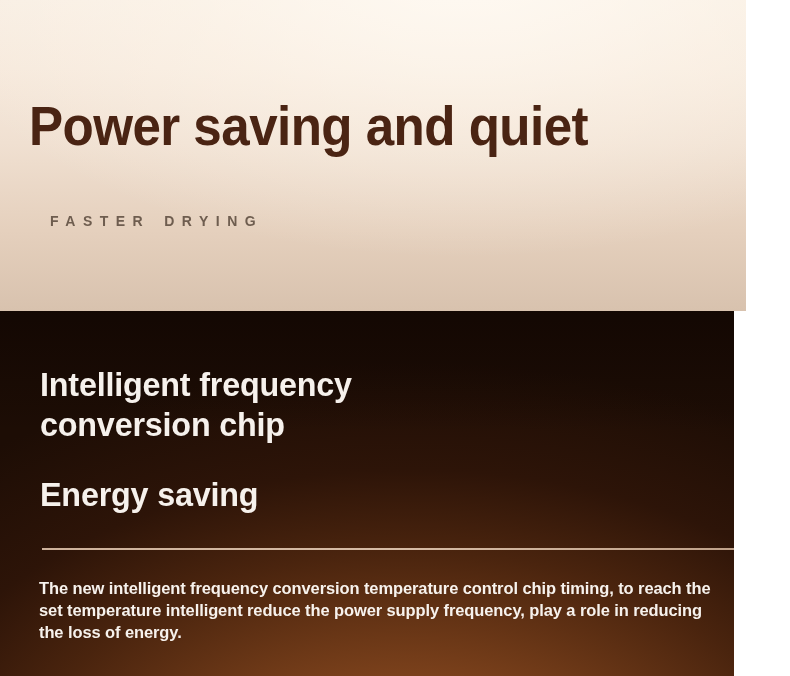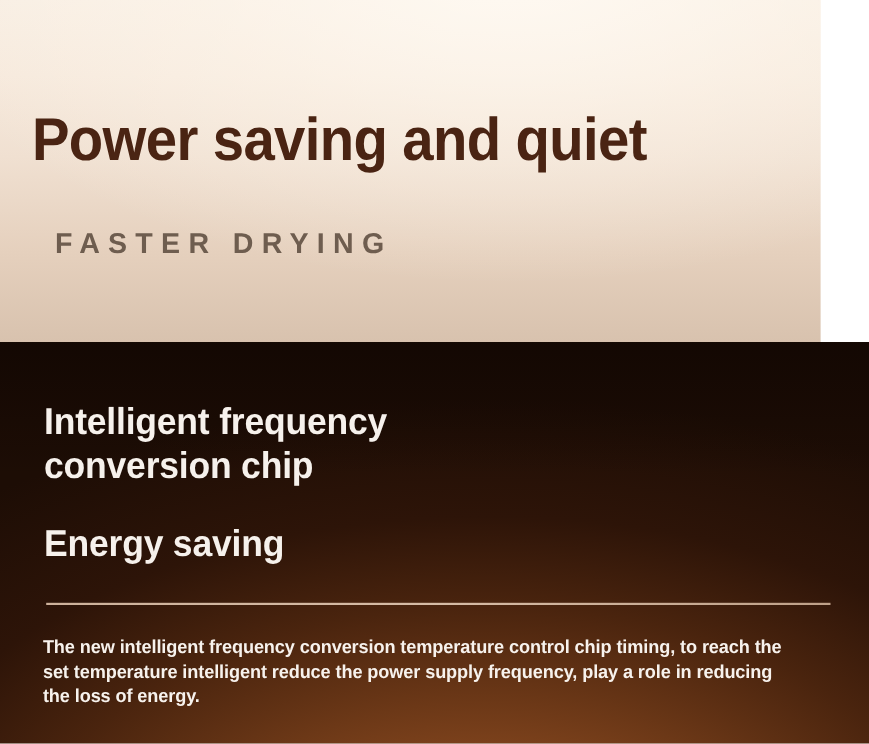--- a/index.html
+++ b/index.html
@@ -55,38 +55,38 @@
     white-space: nowrap;
     transform: scaleX(0.93);
     transform-origin: left center;
   }
 
   .subhead {
     position: absolute;
     left: 50px;
     top: 206px;
     margin: 0;
-    font-size: 26px;
+    font-size: 14px;
     line-height: 30px;
     font-weight: 600;
     letter-spacing: 7.5px;
     color: #6e5d4f;
     white-space: nowrap;
   }
   .subhead .word-gap {
     display: inline-block;
     width: 14px;
   }
 
   
   .panel-dark {
     position: absolute;
     left: 0;
     top: 311px;
-    width: 790px;
+    width: 734px;
     height: 365px;
     background:
       radial-gradient(95% 118% at 56% 132%,
           #a35a27 0%,
           #8b4a20 17%,
           #6c3817 36%,
           #4a240e 56%,
           #2d1408 75%,
           #1d0d05 100%),
       linear-gradient(180deg, #1c0c04 0%, #2a1208 40%, #55290f 100%);

